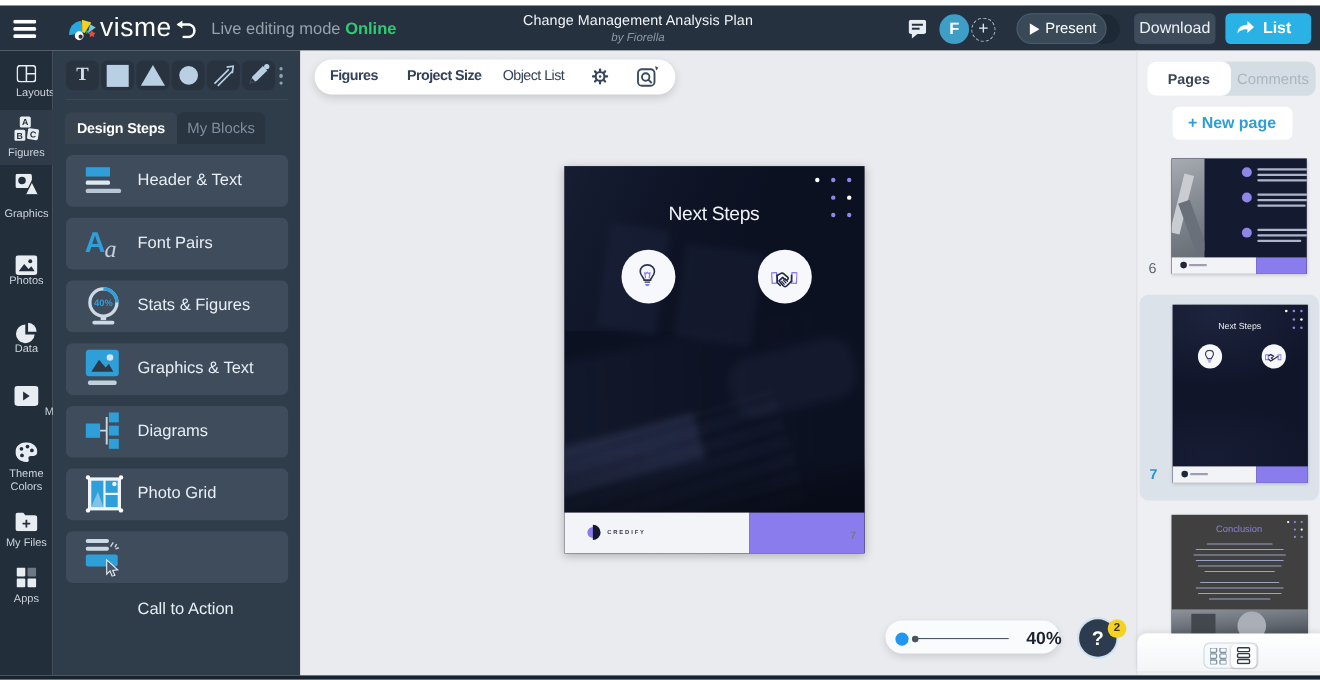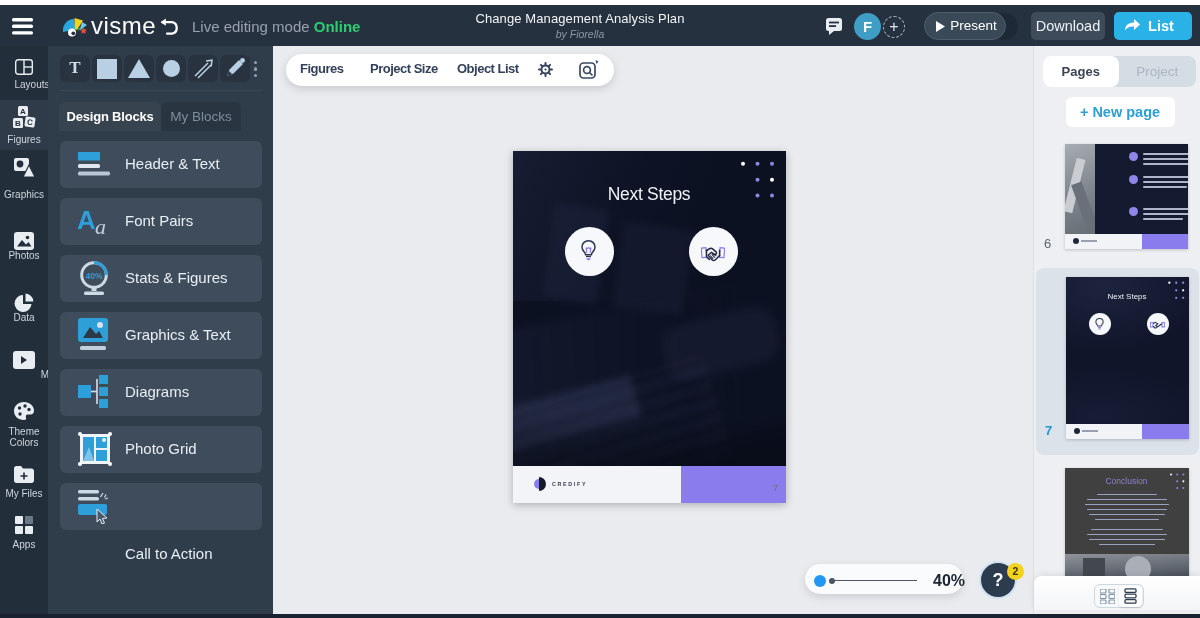--- a/index.html
+++ b/index.html
@@ -156,21 +156,21 @@
     <circle cx="18.5" cy="3.5" r="2.4" fill="#b9cfe4"></circle>
     <path d="M3 19 L5 14 L8 17 Z" fill="#28333f"></path>
   </svg>
   <div class="abs" style="left:206px;top:15px;width:4px;height:20px;color:#8fa0ae;">
     <div style="width:3.4px;height:3.4px;border-radius:50%;background:#8fa0ae;margin-bottom:3px;"></div>
     <div style="width:3.4px;height:3.4px;border-radius:50%;background:#8fa0ae;margin-bottom:3px;"></div>
     <div style="width:3.4px;height:3.4px;border-radius:50%;background:#8fa0ae;"></div>
   </div>
   <div class="abs" style="left:12px;top:44px;width:202px;height:1px;background:#3a4754;"></div>
 
-  <div class="abs" style="left:11px;top:55.5px;width:102px;height:29px;background:#37434f;border-radius:6px 6px 0 0;color:#fff;font-weight:bold;font-size:13px;letter-spacing:-0.2px;text-align:center;line-height:29px;">Design Blocks</div>
+  <div class="abs" style="left:11px;top:55.5px;width:102px;height:29px;background:#37434f;border-radius:6px 6px 0 0;color:#fff;font-weight:bold;font-size:13px;letter-spacing:-0.2px;text-align:center;line-height:29px;">Design Steps</div>
   <div class="abs" style="left:113px;top:55.5px;width:80px;height:29px;background:#2a3542;border-radius:6px 6px 0 0;color:#7e8d9c;font-size:13.5px;text-align:center;line-height:29px;">My Blocks</div>
 
   <div class="abs card" style="top:95px;"></div>
   <div class="abs card" style="top:152px;"></div>
   <div class="abs card" style="top:209px;"></div>
   <div class="abs card" style="top:266px;"></div>
   <div class="abs card" style="top:323px;"></div>
   <div class="abs card" style="top:380px;"></div>
   <div class="abs card" style="top:437px;"></div>
   <style>
@@ -238,21 +238,21 @@
     <path d="M26 5 L23.5 9 M29 6.5 L27.5 9.5 M31 10 L28 11" stroke="#cdd9e4" stroke-width="1.3"></path>
     <path d="M20 21 L30 30 L25.5 30.5 L27.5 35 L25 36 L23 31 L20 34 Z" fill="#4a5a6c" stroke="#e8eef4" stroke-width="1"></path>
   </svg>
 </div>
 
 <div class="abs" id="canvas" style="left:273px;top:46px;width:760px;height:568px;background:#e9ebee;">
 
   <div class="abs" style="left:13px;top:8px;width:328px;height:32px;border-radius:16px;background:#fff;box-shadow:0 3px 8px rgba(0,0,0,0.14);"></div>
   <div class="abs" style="left:27px;top:15px;font-size:13px;font-weight:bold;letter-spacing:-0.5px;color:#33415a;">Figures</div>
   <div class="abs" style="left:97px;top:15px;font-size:13px;font-weight:bold;letter-spacing:-0.5px;color:#33415a;">Project Size</div>
-  <div class="abs" style="left:184px;top:15px;font-size:13px;font-weight:bold;letter-spacing:-0.5px;color:#33415a;">Object List</div>
+  <div class="abs" style="left:184px;top:15px;font-size:13px;font-weight:normal;letter-spacing:-0.5px;color:#33415a;">Object List</div>
   <svg class="abs" style="left:265px;top:16px;" width="15" height="15" viewBox="0 0 15 15">
     <circle cx="7.5" cy="7.5" r="4" fill="none" stroke="#36445c" stroke-width="1.9"></circle>
     <g stroke="#36445c" stroke-width="2.0" stroke-linecap="round">
       <line x1="7.5" y1="1.0" x2="7.5" y2="2.6"></line>
       <line x1="12.1" y1="2.9" x2="11.0" y2="4.0"></line>
       <line x1="14.0" y1="7.5" x2="12.4" y2="7.5"></line>
       <line x1="12.1" y1="12.1" x2="11.0" y2="11.0"></line>
       <line x1="7.5" y1="14.0" x2="7.5" y2="12.4"></line>
       <line x1="2.9" y1="12.1" x2="4.0" y2="11.0"></line>
       <line x1="1.0" y1="7.5" x2="2.6" y2="7.5"></line>
@@ -325,21 +325,21 @@
 
   <div class="abs" style="left:706px;top:514.5px;width:38px;height:38px;border-radius:50%;background:#cfe2f0;"></div>
   <div class="abs" style="left:708px;top:516.5px;width:34px;height:34px;border-radius:50%;background:#2c3b4e;color:#fff;font-size:18px;font-weight:bold;text-align:center;line-height:34px;">?</div>
   <div class="abs" style="left:734px;top:517px;width:17px;height:17px;border-radius:50%;background:#f4d220;color:#3a3414;font-size:10.5px;font-weight:bold;text-align:center;line-height:17px;">2</div>
 </div>
 
 <div class="abs" id="right" style="left:1033px;top:46px;width:167px;height:568px;background:#edeff3;border-left:1px solid #dddfe4;">
 
   <div class="abs" style="left:9px;top:9.5px;width:153px;height:31px;border-radius:8px;background:#d5dde4;"></div>
   <div class="abs" style="left:9px;top:9.5px;width:75.5px;height:31px;border-radius:8px;background:#ffffff;color:#3a4454;font-weight:bold;font-size:13px;text-align:center;line-height:31px;">Pages</div>
-  <div class="abs" style="left:84.5px;top:9.5px;width:77.5px;height:31px;color:#a9b5c1;font-size:13.5px;text-align:center;line-height:31px;">Project</div>
+  <div class="abs" style="left:84.5px;top:9.5px;width:77.5px;height:31px;color:#a9b5c1;font-size:13.5px;text-align:center;line-height:31px;">Comments</div>
 
   <div class="abs" style="left:31.5px;top:50.5px;width:109px;height:30.5px;border-radius:6px;background:#ffffff;color:#2d9fd4;font-weight:bold;font-size:14.5px;text-align:center;line-height:30px;">+ New page</div>
 
   <div class="abs" style="left:31px;top:98px;width:123px;height:104.5px;background:#141a30;box-shadow:0 1px 3px rgba(0,0,0,0.2);overflow:hidden;">
     <div class="abs" style="left:0;top:0;width:30px;height:104px;overflow:hidden;background:linear-gradient(160deg,#a7abb2 0%, #82888f 45%, #5f656d 100%);">
       <div class="abs" style="left:5px;top:14px;width:9px;height:55px;background:#c9ccd1;transform:rotate(14deg);"></div>
       <div class="abs" style="left:14px;top:38px;width:11px;height:48px;background:#6a707a;transform:rotate(-20deg);"></div>
     </div>
     <div class="abs dot6" style="left:64px;top:8px;"></div>
     <div class="abs dot6" style="left:64px;top:31px;"></div>

